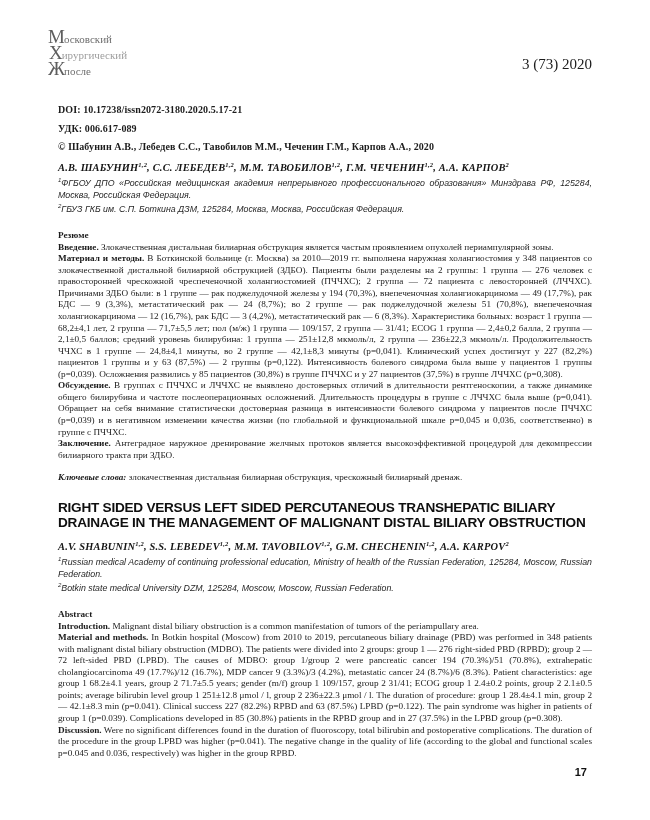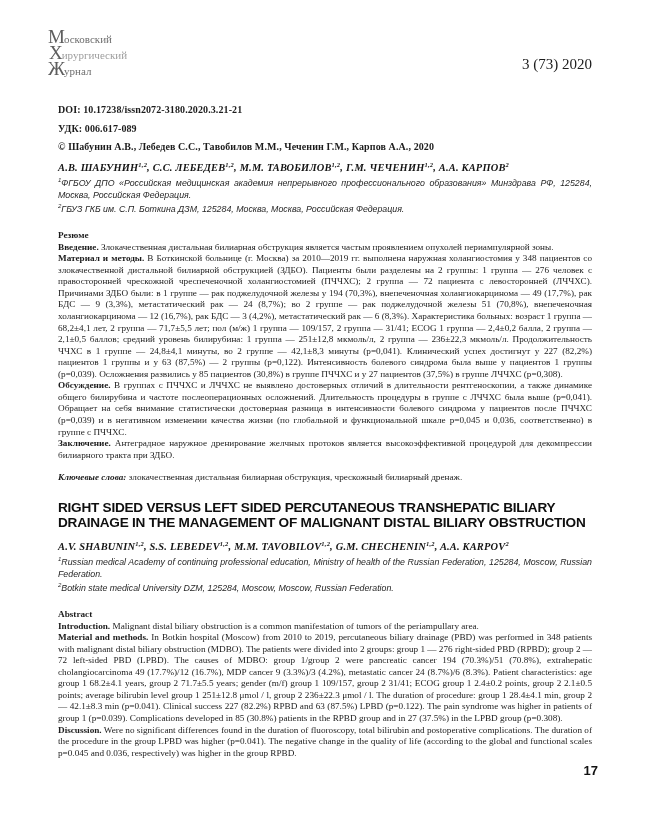--- a/index.html
+++ b/index.html
@@ -68,41 +68,41 @@
     margin-top:15px;
     font-size:9.2px; line-height:11.55px; text-align:justify;
   }
   .abstract-heading { font-weight:bold; text-align:left; }
   .abstract-block p span { }
   .lead { font-weight:bold; }
   .keywords { margin-top:11px; font-size:9.2px; line-height:11.55px; }
   .keywords .lead { font-style:italic; }
 
   .page-number {
-    position:absolute; right:52px; bottom:42px;
+    position:absolute; right:63px; bottom:42px;
     font-family:"Liberation Sans", sans-serif;
-    font-weight:bold; font-size:13px; color:#111;text-align:right;
+    font-weight:bold; font-size:11px; color:#111;text-align:right;
   }
 </style>
 </head>
 <body>
 
 <div class="page">
 
   <div class="masthead">
     <div class="logo">
       <div class="logo-line"><span class="logo-initial">М</span><span class="logo-rest">осковский</span></div>
       <div class="logo-line light"><span class="logo-initial">Х</span><span class="logo-rest">ирургический</span></div>
-      <div class="logo-line"><span class="logo-initial">Ж</span><span class="logo-rest">урнал</span></div>
+      <div class="logo-line"><span class="logo-initial">Ж</span><span class="logo-rest">после</span></div>
     </div>
     <div class="issue">3 (73) 2020</div>
   </div>
 
   <div class="meta">
-    <div class="meta-line">DOI: 10.17238/issn2072-3180.2020.3.21-21</div>
+    <div class="meta-line">DOI: 10.17238/issn2072-3180.2020.5.17-21</div>
     <div class="meta-line">УДК: 006.617-089</div>
     <div class="meta-line">© Шабунин А.В., Лебедев С.С., Тавобилов М.М., Чеченин Г.М., Карпов А.А., 2020</div>
   </div>
 
   <div class="authors"><span>А.В. ШАБУНИН</span><sup>1,2</sup>, <span>С.С. ЛЕБЕДЕВ</span><sup>1,2</sup>, <span>М.М. ТАВОБИЛОВ</span><sup>1,2</sup>, <span>Г.М. ЧЕЧЕНИН</span><sup>1,2</sup>, <span>А.А. КАРПОВ</span><sup>2</sup></div>
   <div class="affiliations">
       <div><sup>1</sup>ФГБОУ ДПО «Российская медицинская академия непрерывного профессионального образования» Минздрава РФ, 125284, Москва, Российская Федерация.</div>
       <div><sup>2</sup>ГБУЗ ГКБ им. С.П. Боткина ДЗМ, 125284, Москва, Москва, Российская Федерация.</div>
     </div>
 

